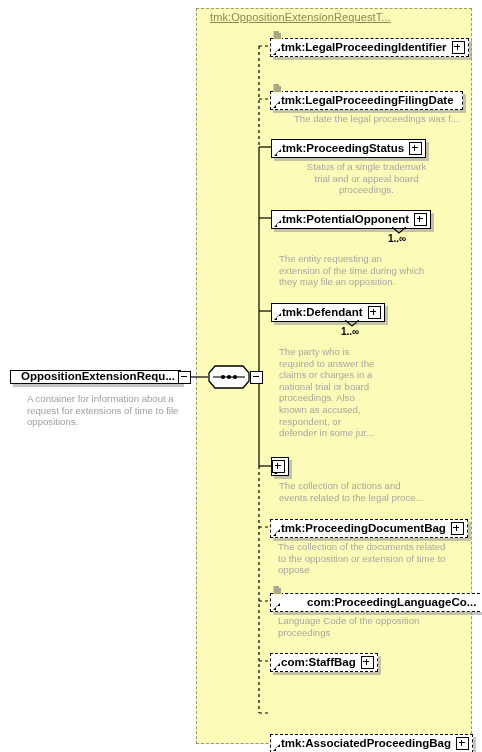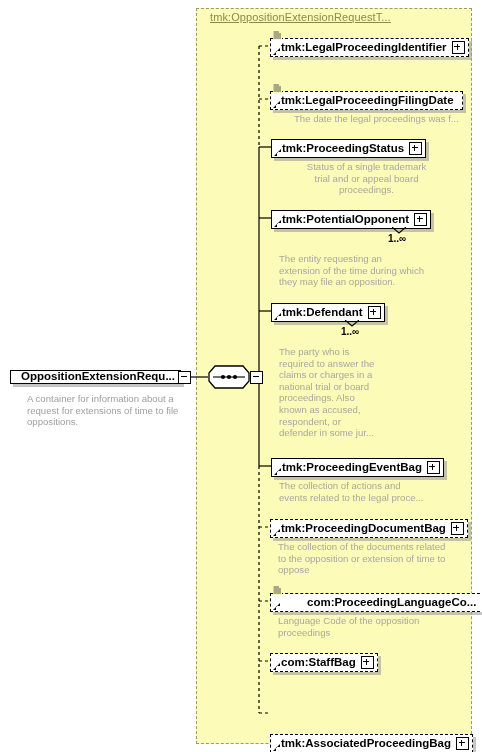--- a/index.html
+++ b/index.html
@@ -303,21 +303,20 @@
 known as accused,
 respondent, or
 defender in some jur...</div>
 </div>
 
 <div class="node" style="left:271px; top:457px;">
   <div class="nbox">
     <svg class="ref-arrow" viewBox="0 0 7 7">
       <polygon points="0,7 7,0 7,3 3,3 3,7" fill="#000000"></polygon>
     </svg>
-    <span class="nlabel">tmk:ProceedingEventBag</span>
     <span class="expander"></span>
   </div>
   <div class="desc" style="left:8px; top:23px; width:190px;">The collection of actions and
 events related to the legal proce...</div>
 </div>
 
 <div class="node" style="left:270px; top:518px;">
   <div class="nbox optional">
     <svg class="ref-arrow" viewBox="0 0 7 7">
       <polygon points="0,7 7,0 7,3 3,3 3,7" fill="#000000"></polygon>

